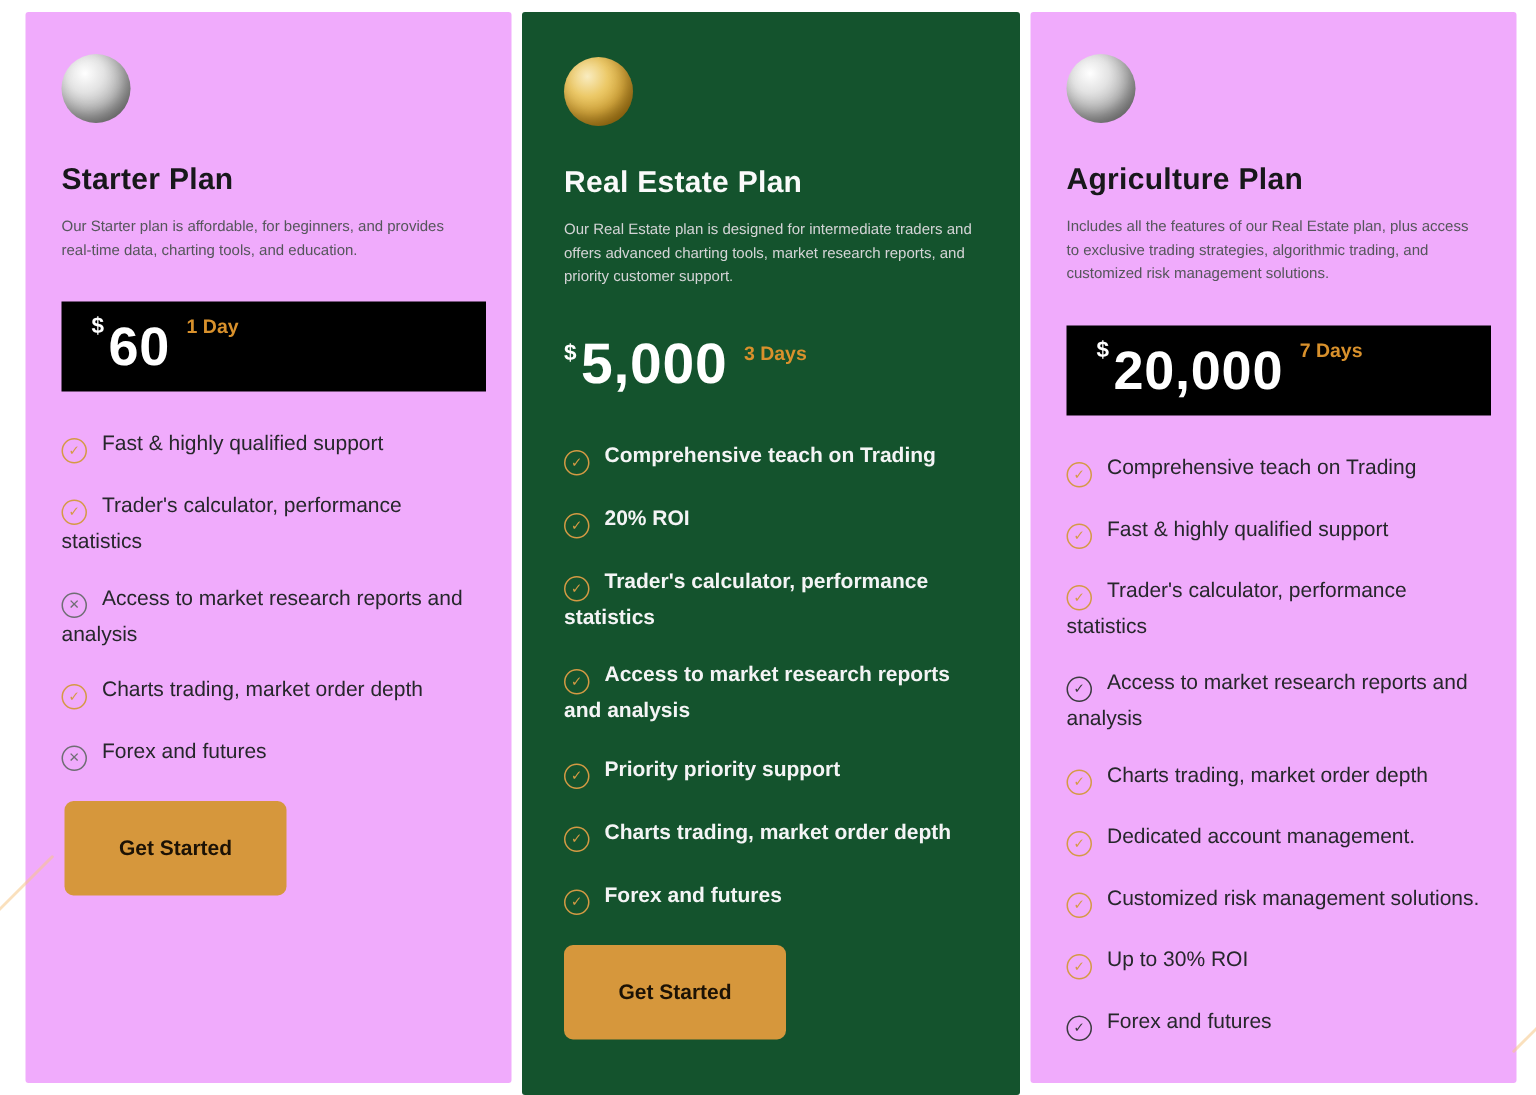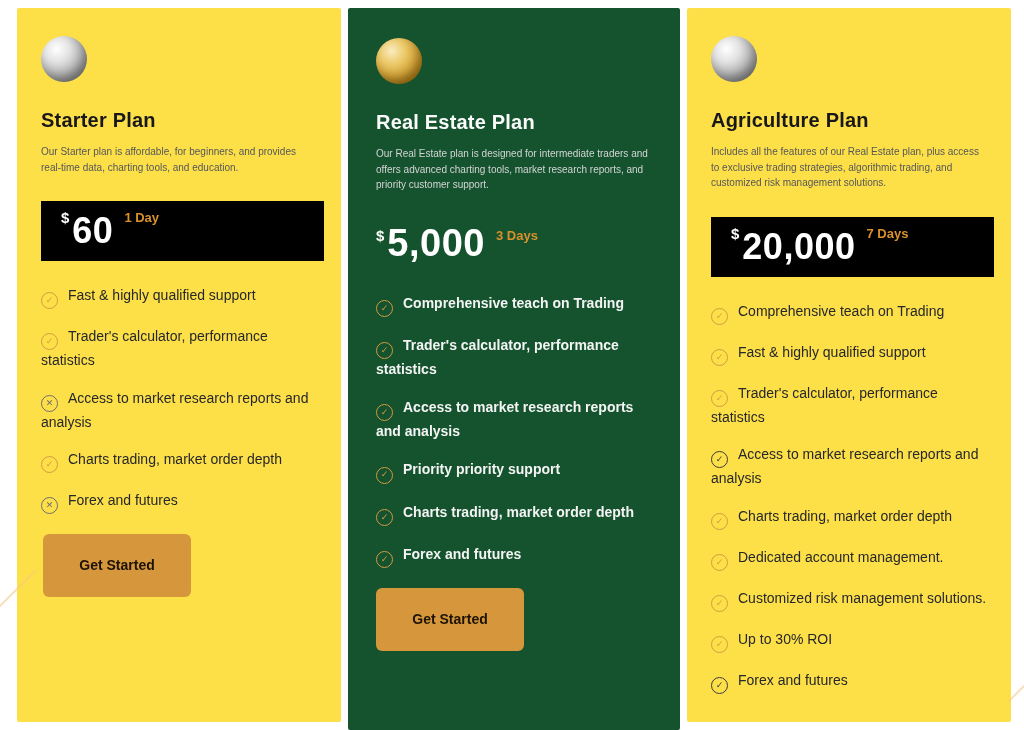--- a/index.html
+++ b/index.html
@@ -5,21 +5,21 @@
   * { margin:0; padding:0; box-sizing:border-box; }
   html,body { width:1024px; height:730px; }
   body {
     font-family:"Liberation Sans","DejaVu Sans",sans-serif;
     background:#ffffff; position:relative; overflow:hidden;
   }
   .pricing-row{
     position:absolute; left:17px; top:8px; display:flex; gap:7px; align-items:flex-start;
   }
   .card{ border-radius:2px; padding:28px 24px; position:relative; }
-  .card.light{ width:324px; height:714px; background:#fde047; }
+  .card.light{ width:324px; height:714px; background:#f0abfc; }
   .card.dark { width:332px; height:722px; background:#14532d; padding:30px 28px; }
 
   .sphere{ width:46px; height:46px; border-radius:50%; margin-bottom:27px; }
   .sphere.silver{
     background:radial-gradient(circle at 34% 28%, #ffffff 0%, #e3e3e3 28%, #b9b9b9 55%, #8c8c8c 78%, #707070 100%);
     box-shadow: inset -4px -6px 10px rgba(0,0,0,.25);
   }
   .sphere.gold{
     background:radial-gradient(circle at 34% 28%, #f9ecc0 0%, #ecc968 30%, #d5a83d 55%, #a87c14 80%, #7d5b0a 100%);
     box-shadow: inset -4px -6px 10px rgba(60,35,0,.35);
@@ -96,20 +96,21 @@
     <div class="sphere gold"></div>
     <h2 class="title">Real Estate Plan</h2>
     <p class="desc">Our Real Estate plan is designed for intermediate traders and offers advanced charting tools, market research reports, and priority customer support.</p>
     <div class="pricebox">
       <span class="cur">$</span>
       <span class="amt">5,000</span>
       <span class="per">3 Days</span>
     </div>
     <ul class="features">
       <li><span class="f-icon" data-icon="check"></span><span class="f-text">Comprehensive teach on Trading</span></li>
+      <li><span class="f-icon" data-icon="check"></span><span class="f-text">20% ROI</span></li>
       <li><span class="f-icon" data-icon="check"></span><span class="f-text">Trader's calculator, performance statistics</span></li>
       <li><span class="f-icon" data-icon="check"></span><span class="f-text">Access to market research reports and analysis</span></li>
       <li><span class="f-icon" data-icon="check"></span><span class="f-text">Priority priority support</span></li>
       <li><span class="f-icon" data-icon="check"></span><span class="f-text">Charts trading, market order depth</span></li>
       <li><span class="f-icon" data-icon="check"></span><span class="f-text">Forex and futures</span></li>
     </ul>
     <button class="cta">Get Started</button>
   </section>
 
   <section class="card light">

